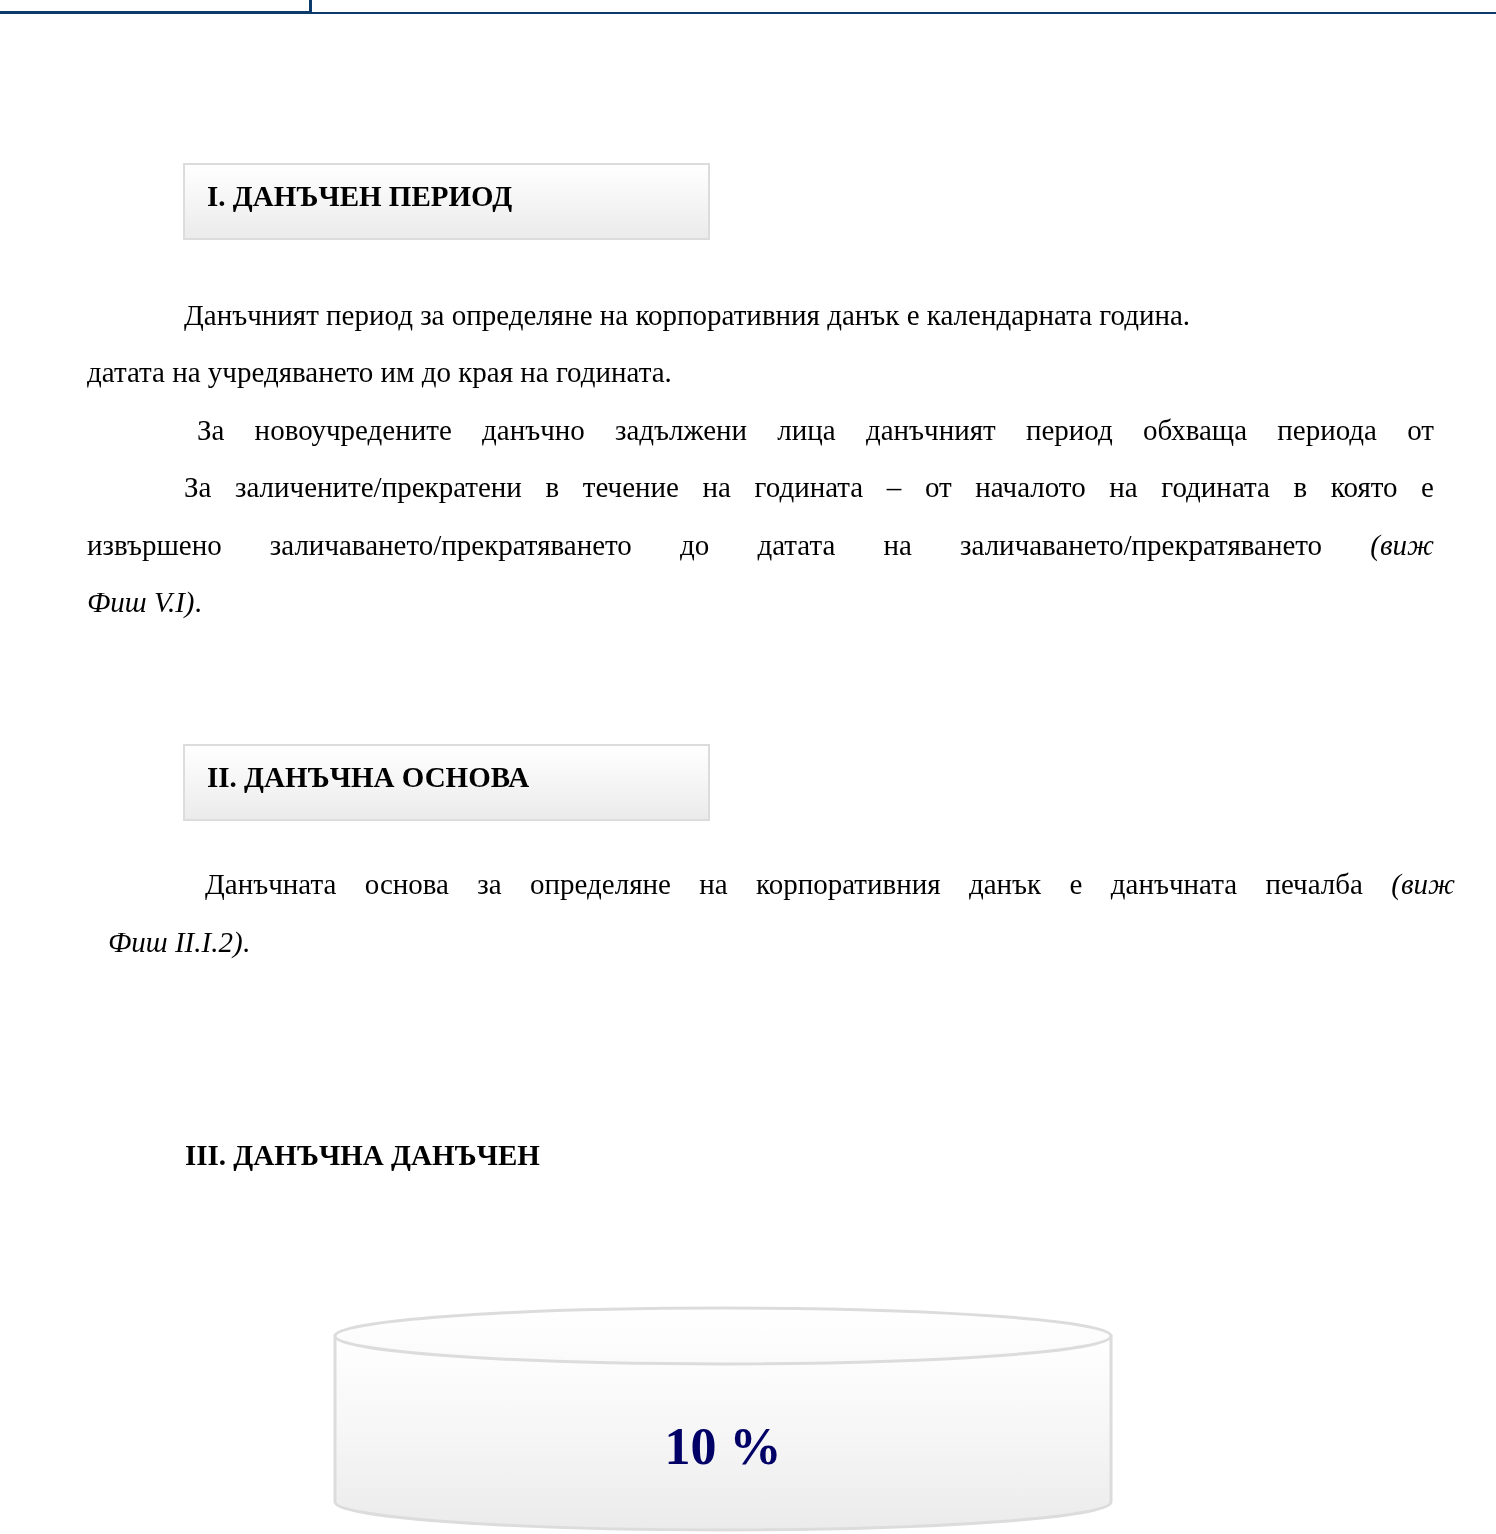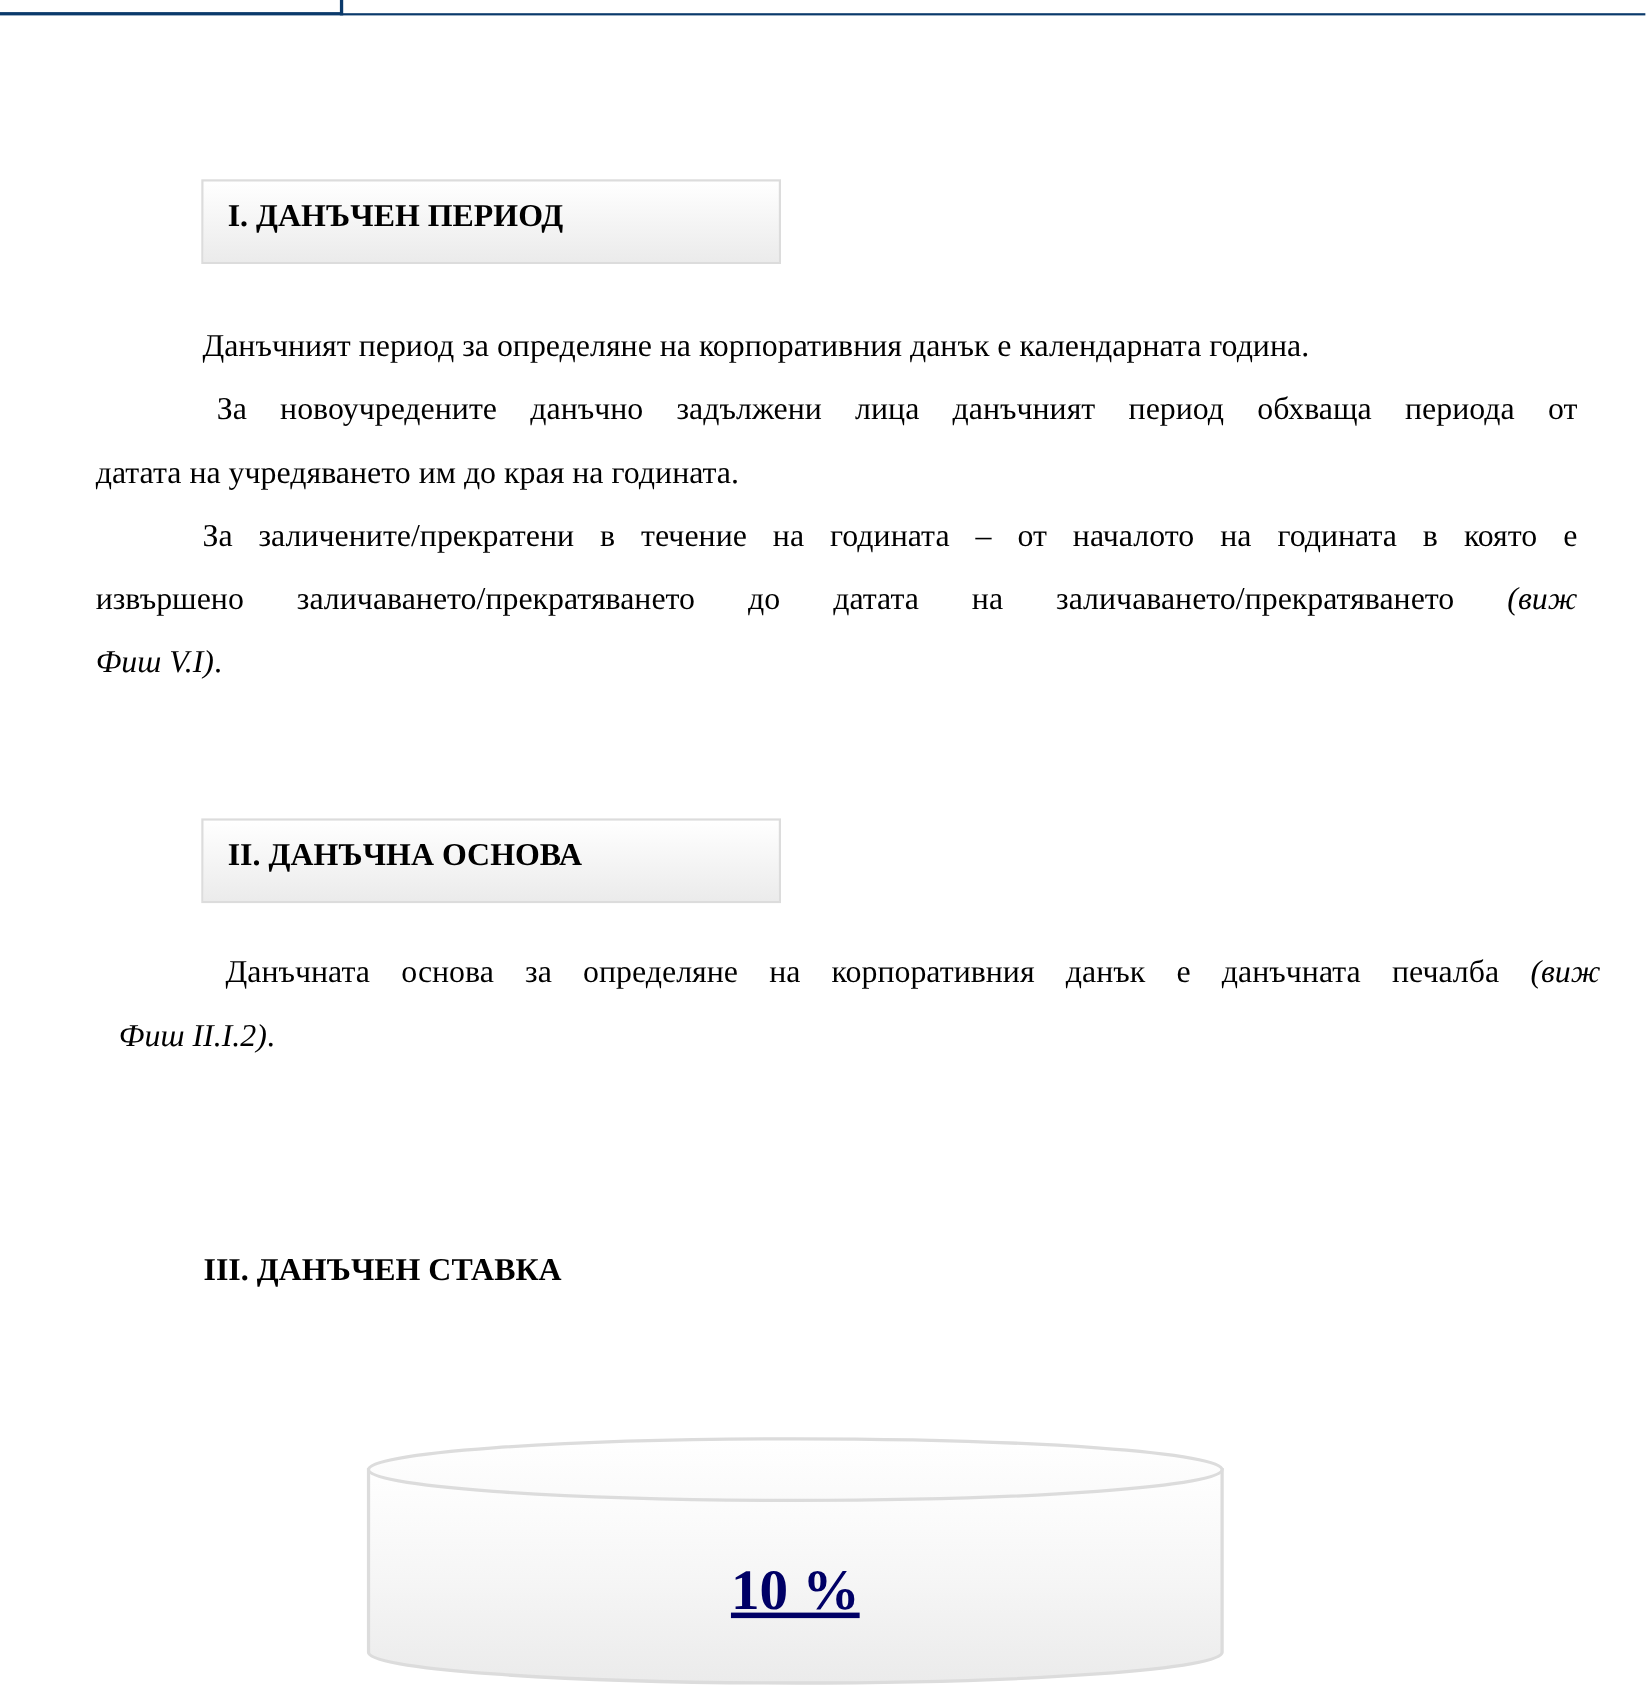--- a/index.html
+++ b/index.html
@@ -95,59 +95,58 @@
     .cyl-wrap svg { position: absolute; left: 0; top: 0; }
     .rate {
       position: absolute;
       left: 0; right: 0;
       top: 111px;
       text-align: center;
       font-weight: bold;
       font-size: 52px;
       line-height: 60px;
       color: #000066;
-      text-decoration: underline;
     }
   </style>
 </head>
 <body>
 
 <div class="hdr-left"></div>
 <div class="hdr-tick"></div>
 <div class="hdr-right"></div>
 
 <div class="section-box" style="top:163px;">
   <span class="title">I. ДАНЪЧЕН ПЕРИОД</span>
 </div>
 
 <div class="para" style="top:287px;">
   <span class="line last"><span class="indent"></span><span>Данъчният период за определяне на корпоративния данък е календарната година.</span></span>
 </div>
 
 <div class="para" style="top:344px;">
+  <span class="line last"><span>датата на учредяването им до края на годината.</span></span>
   <span class="line"><span class="indent2"></span><span>За новоучредените данъчно задължени лица данъчният период обхваща периода от</span></span>
-  <span class="line last"><span>датата на учредяването им до края на годината.</span></span>
 </div>
 
 <div class="para" style="top:459px;">
   <span class="line"><span class="indent"></span><span>За заличените/прекратени в течение на годината – от началото на годината в която е</span></span>
   <span class="line"><span>извършено заличаването/прекратяването до датата на заличаването/прекратяването</span> <em>(виж</em></span>
   <span class="line last"><em>Фиш V.I)</em><span>.</span></span>
 </div>
 
 <div class="section-box" style="top:744px;">
   <span class="title">II. ДАНЪЧНА ОСНОВА</span>
 </div>
 
 <div class="para" style="top:856px;margin-left:21px;">
   <span class="line"><span class="indent"></span><span>Данъчната основа за определяне на корпоративния данък е данъчната печалба</span> <em>(виж</em></span>
   <span class="line last"><em>Фиш II.I.2)</em><span>.</span></span>
 </div>
 
-<div class="section-plain" style="top:1138px;">III. ДАНЪЧЕН СТАВКА</div>
+<div class="section-plain" style="top:1138px;">III. ДАНЪЧНА ДАНЪЧЕН</div>
 
 <div class="cyl-wrap">
   <svg width="780" height="228" viewBox="0 0 780 228">
     <defs>
       <linearGradient id="cylBody" x1="0" y1="0" x2="0" y2="1">
         <stop offset="0" stop-color="#ffffff"></stop>
         <stop offset="0.5" stop-color="#f6f6f6"></stop>
         <stop offset="1" stop-color="#ebebeb"></stop>
       </linearGradient>
       <linearGradient id="cylTop" x1="0" y1="0" x2="0" y2="1">

